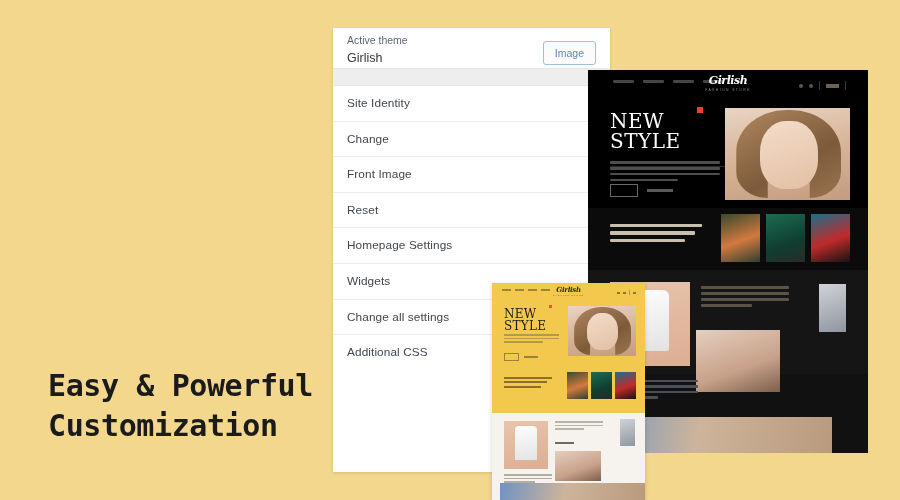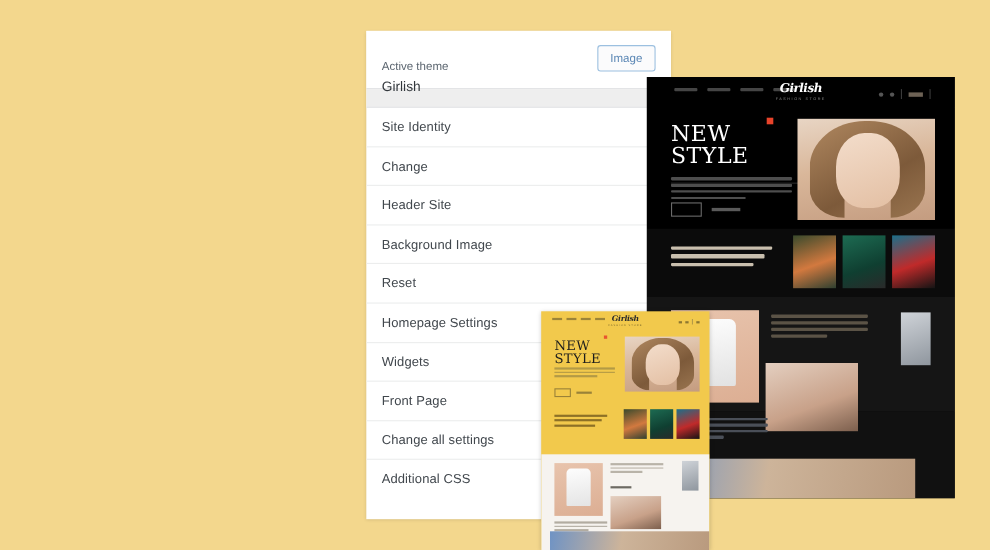--- a/index.html
+++ b/index.html
@@ -22,21 +22,21 @@
   }
 
   
   .panel{
     position:absolute;left:333px;top:28px;width:277px;height:444px;
     background:#ffffff;
     box-shadow:0 1px 3px rgba(0,0,0,.12);
     overflow:hidden;
   }
   .panel-head{
-    height:52px;padding:26px 14px 0 14px;box-sizing:border-box;
+    height:40px;padding:5px 14px 0 14px;box-sizing:border-box;
     position:relative;background:#fff;
   }
   .panel-head .lbl{font-size:10.5px;color:#5c6670;line-height:1.5;}
   .panel-head .theme-name{font-size:12.5px;color:#32373c;line-height:1.45;}
   .change-btn{
     position:absolute;right:14px;top:13px;
     font-size:10.5px;color:#5b87b5;
     background:#fbfbfc;
     border:1px solid #9cc0e0;
     border-radius:3px;
@@ -230,38 +230,38 @@
   .pl-body .band{
     position:absolute;left:8px;right:0;bottom:-1px;height:18px;
     background:linear-gradient(100deg,#6f93c4,#cdb49a 45%,#b99a7e);
   }
 </style>
 </head>
 <body>
 
 <div class="stage">
 
+  <div class="headline">Easy &amp; Powerful
+Customization</div>
 
   <div class="panel">
     <div class="panel-head">
       <div class="lbl">Active theme</div>
       <div class="theme-name">Girlish</div>
       <button class="change-btn">Image</button>
     </div>
     <div class="panel-divider"></div>
     <div class="panel-band"></div>
     <ul class="menu">
       <li>Site Identity</li>
       <li>Change</li>
-      <li>Header Site</li>
-      <li>Background Image</li>
+      <li>Front Image</li>
       <li>Reset</li>
       <li>Homepage Settings</li>
       <li>Widgets</li>
-      <li>Front Page</li>
       <li>Change all settings</li>
       <li>Additional CSS</li>
     </ul>
   </div>
 
   <div class="prev-dark">
 
     <div class="pd-nav">
       <div class="links">
         <span></span>

